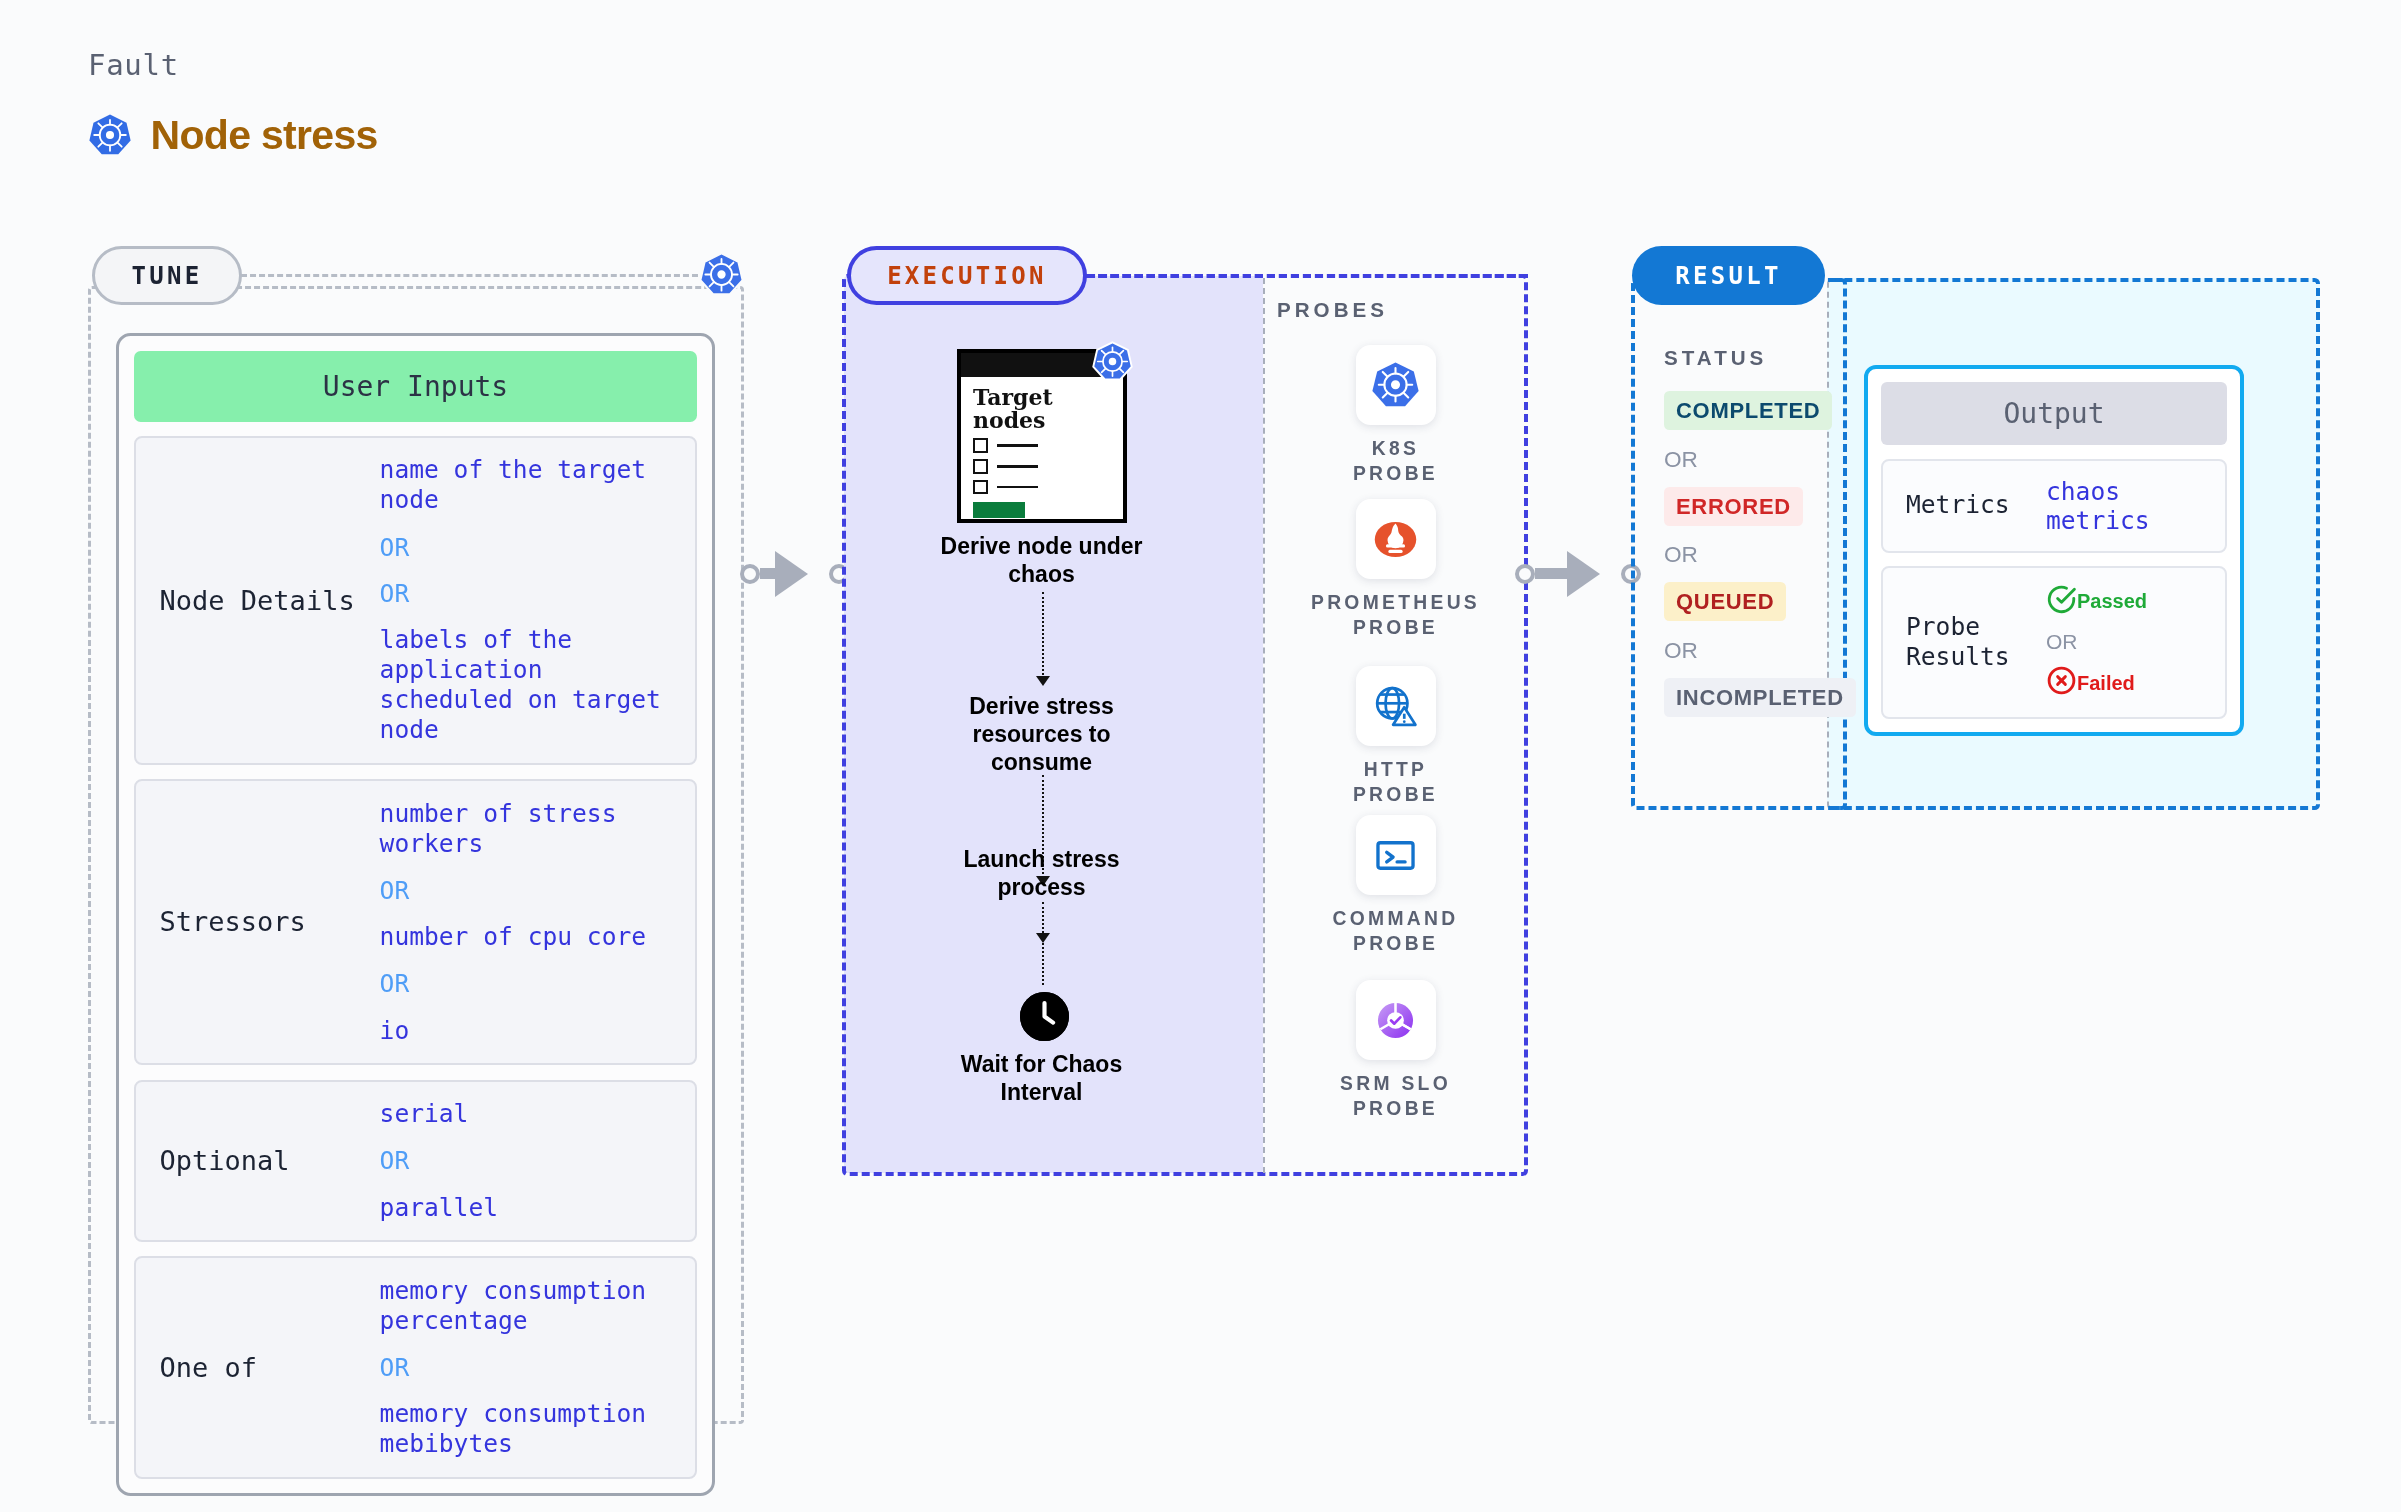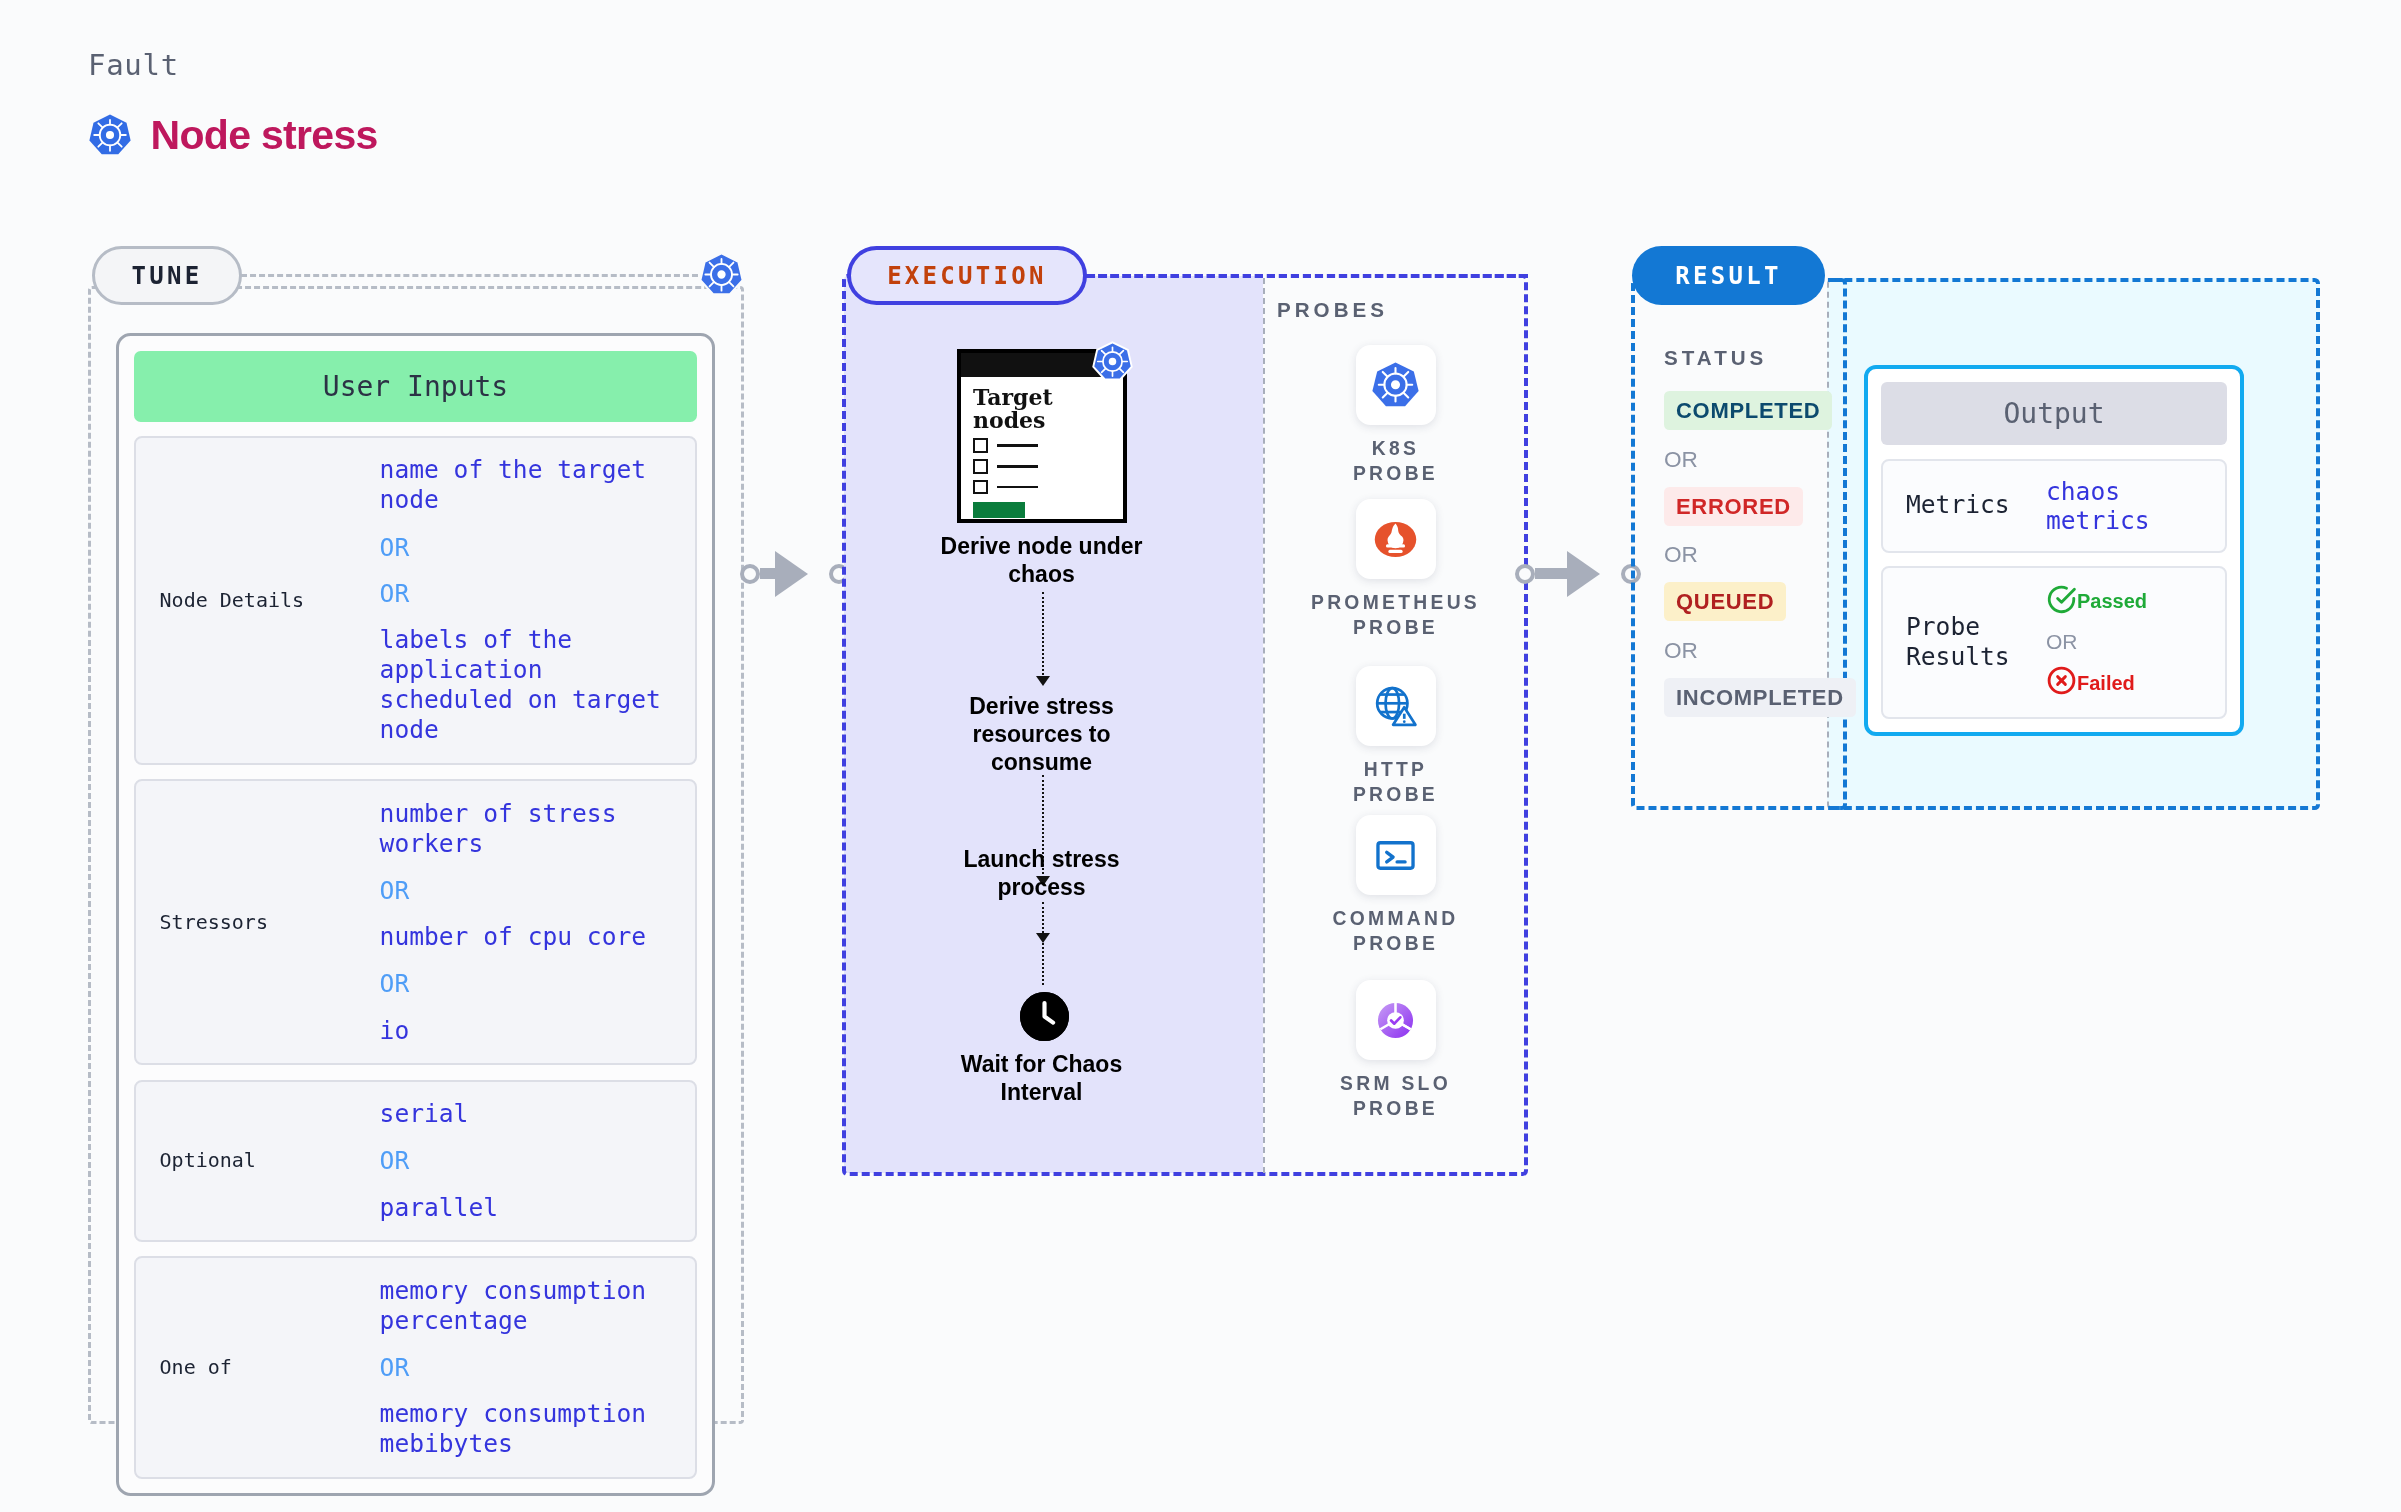--- a/index.html
+++ b/index.html
@@ -6,21 +6,21 @@
   body{
     width:2401px;height:1512px;background:#fafbfc;
     font-family:"Liberation Sans",sans-serif;
     position:relative;overflow:hidden;
   }
 
   
   #fault-label{position:absolute;left:88px;top:48px;font-size:29px;color:#5a6172;
     font-family:"DejaVu Sans Mono","Liberation Mono",monospace;letter-spacing:0.7px;}
   #fault-title-row{position:absolute;left:88px;top:112px;display:flex;align-items:center;gap:18.6px;}
-  #fault-title{font-size:41px;font-weight:bold;color:#be185d;letter-spacing:-0.7px;}
+  #fault-title{font-size:41px;font-weight:bold;color:#a16207;letter-spacing:-0.7px;}
 
   
   .badge{position:absolute;display:flex;align-items:center;justify-content:center;
     border-radius:665px;font-family:"DejaVu Sans Mono","Liberation Mono",monospace;
     font-weight:bold;letter-spacing:3.3px;z-index:30;}
 
   
   #tune-panel{position:absolute;left:88px;top:286px;width:656px;height:1138px;
     border:3.3px dashed #b6bcc6;border-radius:4px;box-sizing:border-box;}
   #tune-badge{left:92px;top:246px;width:150px;height:59px;background:#f4f5f7;
@@ -33,21 +33,21 @@
     background:#fcfcfd;border:3.3px solid #9ea5b0;border-radius:14.6px;
     box-sizing:border-box;padding:14.6px;}
   #user-inputs-header{background:#86efac;border-radius:6.7px;height:71px;
     display:flex;align-items:center;justify-content:center;
     font-family:"DejaVu Sans Mono","Liberation Mono",monospace;
     font-size:28px;color:#2c3245;}
   .input-block{margin-top:14.6px;background:#f4f5f9;border:2px solid #dcdee6;
     border-radius:8px;display:flex;align-items:center;padding:17.3px 6.7px;box-sizing:border-box;}
   .input-key{width:220px;flex:0 0 220px;padding-left:17.3px;
     font-family:"DejaVu Sans Mono","Liberation Mono",monospace;
-    font-size:20px;color:#1c2333;line-height:1.25;}
+    font-size:27px;color:#1c2333;line-height:1.25;}
   .input-vals{flex:1;display:flex;flex-direction:column;gap:17.3px;}
   .val{font-family:"DejaVu Sans Mono","Liberation Mono",monospace;
     font-size:24.6px;color:#3434dd;line-height:1.22;}
   .or{font-family:"DejaVu Sans Mono","Liberation Mono",monospace;
     font-size:24.6px;color:#4f9df7;}
 
   
   #execution-panel{position:absolute;left:842px;top:274px;width:686px;height:902px;
     border:4px dashed #4040e0;border-radius:5.3px;box-sizing:border-box;}
   #execution-fill{position:absolute;left:844px;top:276px;width:419px;height:897px;

